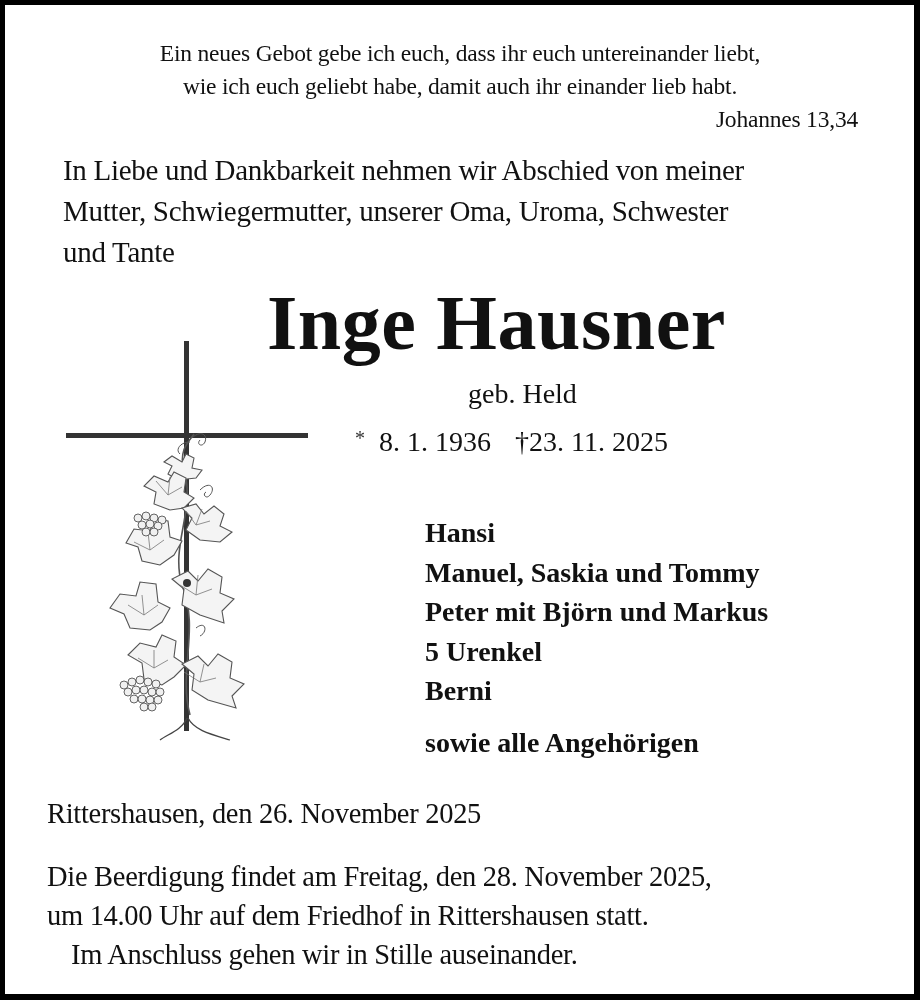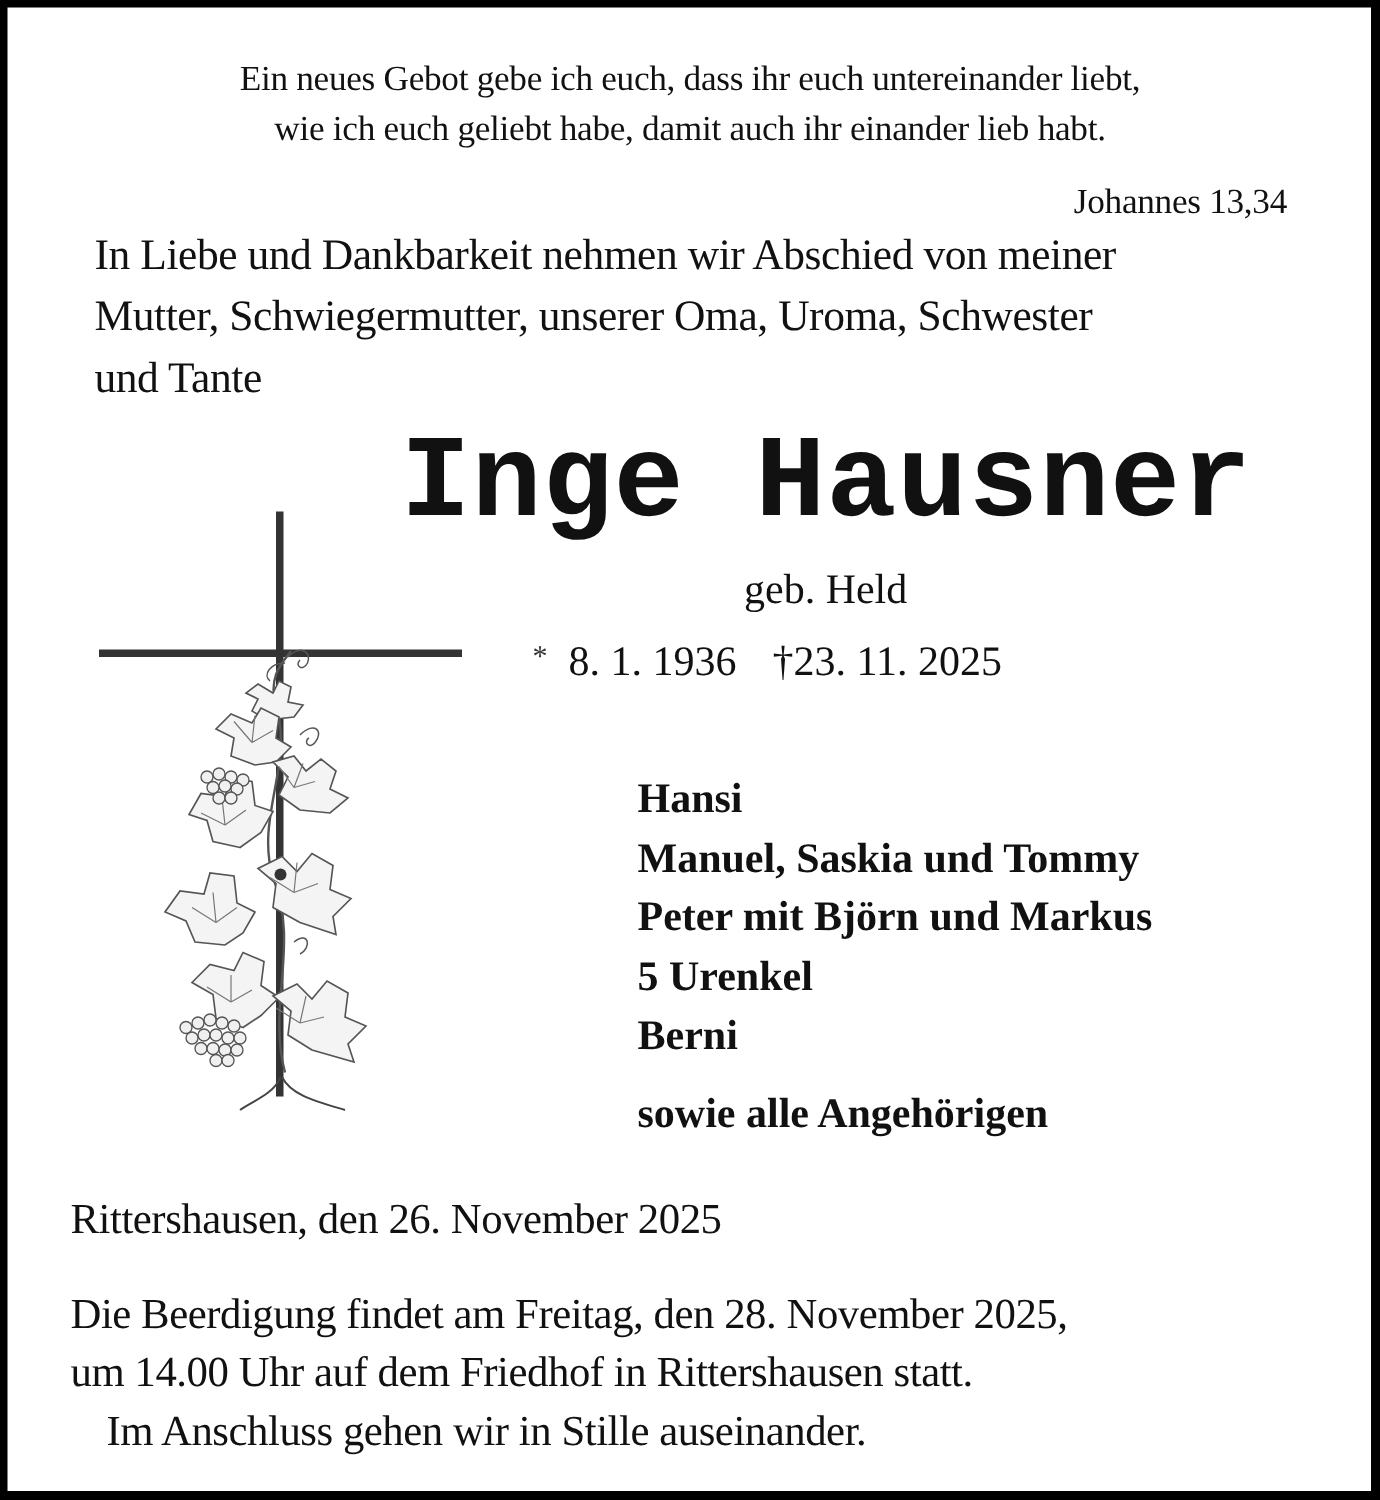--- a/index.html
+++ b/index.html
@@ -31,28 +31,28 @@
     .closing { font-size: 28.5px; left: 47px; letter-spacing: -0.3px; }
     .cross { position: absolute; left: 50px; top: 330px; width: 280px; height: 420px; }
   </style>
 </head>
 <body>
 
 <div class="frame"></div>
 
 <div class="t verse" style="top:42px;">Ein neues Gebot gebe ich euch, dass ihr euch untereinander liebt,</div>
 <div class="t verse" style="top:75px;">wie ich euch geliebt habe, damit auch ihr einander lieb habt.</div>
-<div class="t verse-ref" style="top:108px;margin-top:16px;">Johannes 13,34</div>
+<div class="t verse-ref" style="top:108px;">Johannes 13,34</div>
 
 <div class="t intro" style="top:156px;">In Liebe und Dankbarkeit nehmen wir Abschied von meiner</div>
 <div class="t intro" style="top:197px;">Mutter, Schwiegermutter, unserer Oma, Uroma, Schwester</div>
 <div class="t intro" style="top:238px;">und Tante</div>
 
-<div class="t name" style="top:284px;font-family:Liberation Mono, monospace;">Inge Hausner</div>
-<div class="t maiden" style="top:380px;margin-left:28px;">geb. Held</div>
+<div class="t name" style="top:284px;">Inge Hausner</div>
+<div class="t maiden" style="top:380px;">geb. Held</div>
 
 <div class="t dates" style="top:428px;">
   <span class="star">*</span><span>8. 1. 1936</span><span class="gap"></span><span>†</span><span>23. 11. 2025</span>
 </div>
 
 <svg class="cross" viewBox="0 0 280 420" xmlns="http://www.w3.org/2000/svg">
 
   <rect x="134" y="11" width="5" height="390" fill="#333"></rect>
   <rect x="16" y="103" width="242" height="5" fill="#333"></rect>
 

